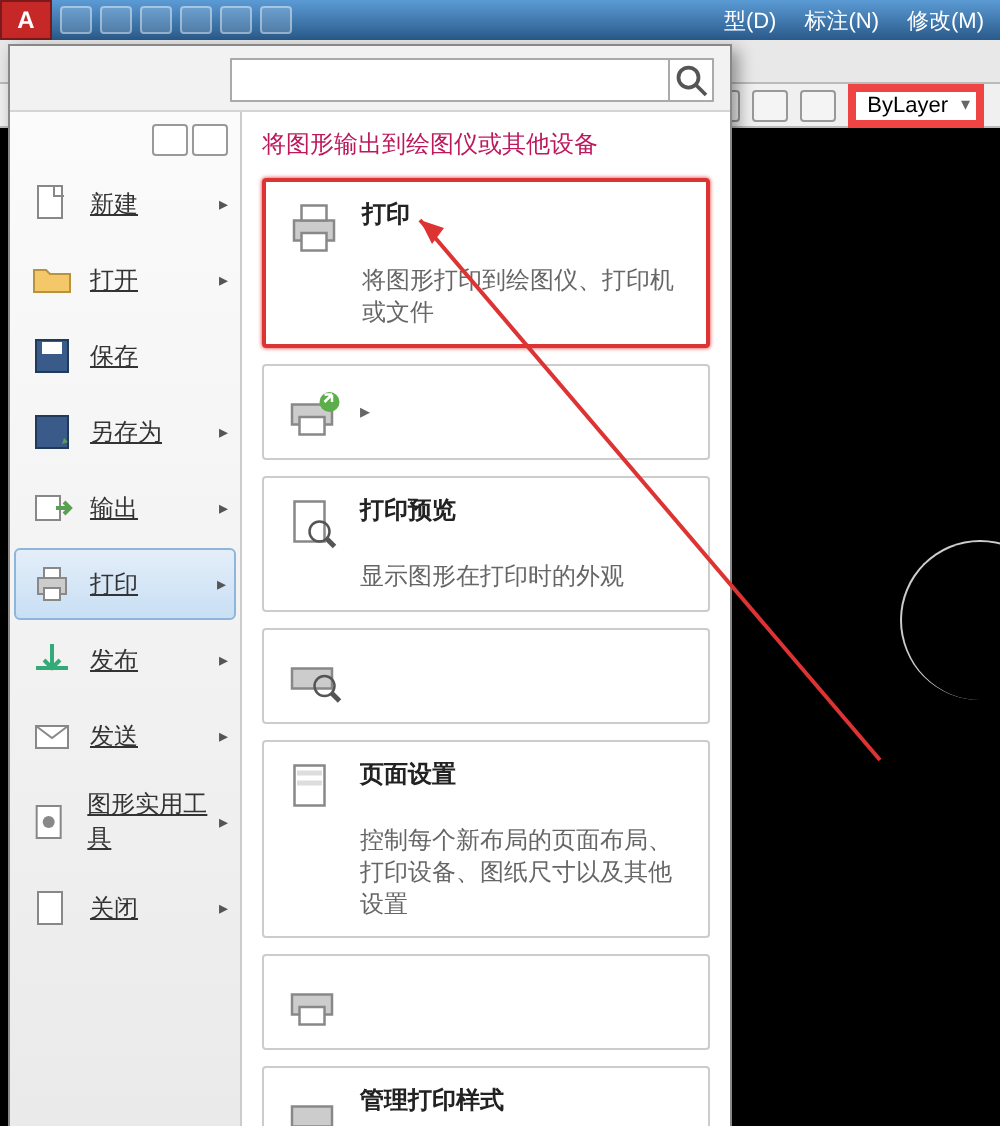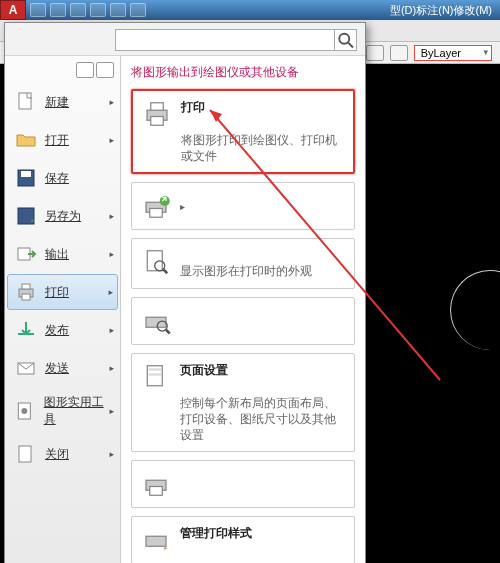--- a/index.html
+++ b/index.html
@@ -1,25 +1,25 @@
 <!DOCTYPE html>
 <html><head>
 <meta charset="utf-8">
 <style>
 *{margin:0;padding:0;box-sizing:border-box;font-family:"Microsoft YaHei",SimSun,sans-serif;}
 body{background:#e8e8e8;width:500px;height:563px;overflow:hidden;position:relative;}
 .canvas-bg{position:absolute;top:40px;left:0;right:0;bottom:0;background:#000;}
 .canvas-bg .axis-y{position:absolute;left:19px;bottom:15px;color:#888;font-size:12px;}
 .canvas-bg .arc{position:absolute;right:-30px;top:230px;width:80px;height:80px;border:1px solid #ccc;border-radius:50%;border-right:none;border-bottom:none;}
-.menubar{position:absolute;top:0;left:0;right:0;height:20px;background:linear-gradient(#5b9bd5,#2a5a8a);display:flex;justify-content:flex-end;align-items:center;padding-right:8px;font-size:11px;color:#fff;}
+.menubar{position:absolute;top:0;left:0;right:0;height:20px;background:linear-gradient(#5b9bd5,#2a5a8a);display:flex;justify-content:flex-end;align-items:center;padding-right:8px;gap:14px;font-size:11px;color:#fff;}
 .menubar span{cursor:default;}
 .toolbar-top{position:absolute;top:20px;left:0;right:0;height:22px;background:#e8e8e8;border-bottom:1px solid #bbb;display:flex;align-items:center;padding:0 6px;gap:4px;}
 .tb-ico{width:18px;height:16px;border:1px solid #999;background:#f4f4f4;border-radius:2px;}
 .ribbon{position:absolute;top:42px;left:0;right:0;height:22px;background:#f0f0f0;border-bottom:1px solid #bbb;display:flex;align-items:center;justify-content:flex-end;padding:0 8px;gap:6px;font-size:11px;}
-.combo{border:1px solid #ef4444;background:#fff;padding:1px 30px 1px 6px;position:relative;}
+.combo{border:4px solid #ef4444;background:#fff;padding:1px 14px 1px 6px;position:relative;}
 .combo::after{content:"▾";position:absolute;right:3px;top:1px;font-size:9px;color:#666;}
 .app-btn{position:absolute;top:0;left:0;width:26px;height:20px;background:#c62828;border:1px solid #7a1a1a;display:flex;align-items:center;justify-content:center;color:#fff;font-weight:bold;font-size:12px;}
 .qat{position:absolute;top:0;left:30px;height:20px;display:flex;align-items:center;gap:4px;}
 .qat-ico{width:16px;height:14px;border:1px solid rgba(255,255,255,.4);border-radius:2px;background:rgba(255,255,255,.15);}
 .app-menu{position:absolute;top:22px;left:4px;width:362px;background:linear-gradient(#f9f9f9,#ececec);border:1px solid #888;box-shadow:3px 3px 8px rgba(0,0,0,.4);}
 .app-menu-search{padding:6px 8px 4px;display:flex;justify-content:flex-end;align-items:center;background:#f2f2f2;border-bottom:1px solid #d4d4d4;}
 .search-input{width:220px;height:22px;border:1px solid #aaa;background:#fff;padding:0 4px;font-size:11px;}
 .search-btn{width:22px;height:22px;border:1px solid #aaa;border-left:none;background:#fff;display:flex;align-items:center;justify-content:center;}
 .app-menu-body{display:flex;}
 .left-col{width:116px;background:linear-gradient(#fbfbfb,#e9e9e9);border-right:1px solid #ccc;padding:4px 2px;}
@@ -224,20 +224,21 @@
 
       <div class="card">
         <div class="card-ico">
             <svg class="ico" viewBox="0 0 24 24">
               <rect x="5" y="3" width="12" height="16" fill="#fff" stroke="#888"></rect>
               <circle cx="15" cy="15" r="4" fill="none" stroke="#555"></circle>
               <line x1="18" y1="18" x2="21" y2="21" stroke="#555" stroke-width="2"></line>
             </svg>
           </div>
         <div class="card-body">
+            <div class="card-title">打印预览</div>
             <div class="card-desc">显示图形在打印时的外观</div>
           </div>
       </div>
 
       <div class="card">
         <div class="card-ico">
             <svg class="ico" viewBox="0 0 24 24">
               <rect x="4" y="9" width="16" height="8" fill="#ccc" stroke="#888"></rect>
               <circle cx="17" cy="16" r="4" fill="none" stroke="#555"></circle>
               <line x1="20" y1="19" x2="23" y2="22" stroke="#555" stroke-width="2"></line>

